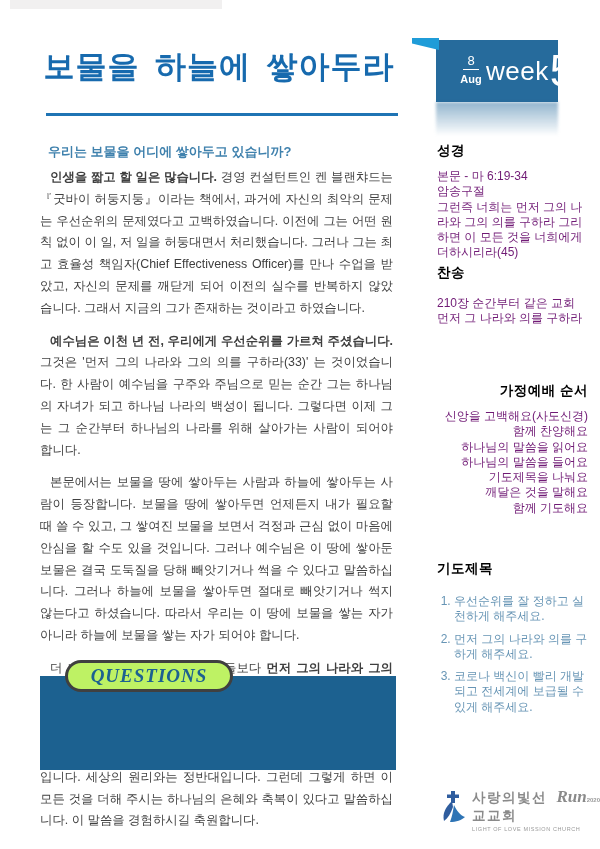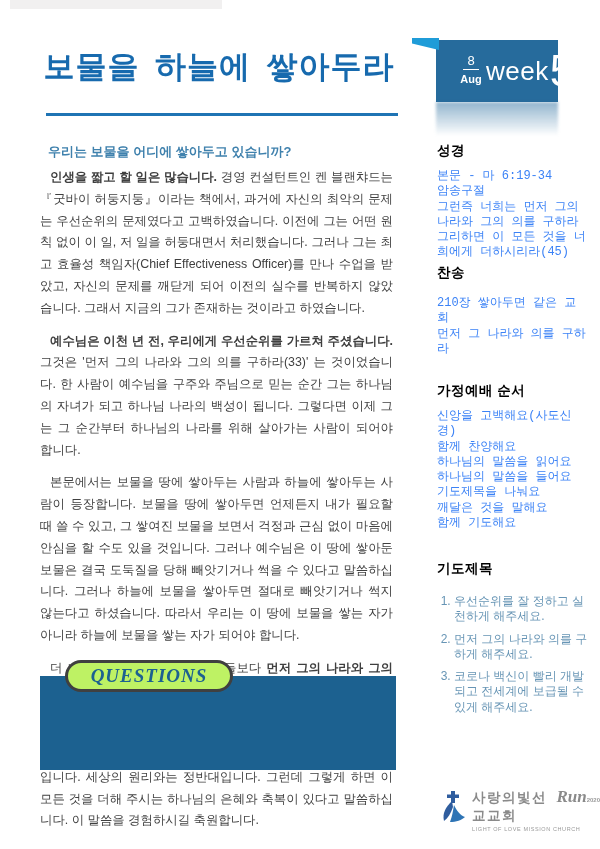--- a/index.html
+++ b/index.html
@@ -33,24 +33,24 @@
   
   .q-box{position:absolute;left:40px;top:676px;width:356px;height:94px;background:#1c6190;}
   .q-label{position:absolute;left:65px;top:660px;width:162px;height:26px;background:#bef264;
            border:3px solid #404040;border-radius:18px;display:flex;align-items:center;justify-content:center;
            font-family:"Liberation Serif","DejaVu Serif",serif;font-style:italic;font-weight:bold;
            font-size:19px;color:#1c6190;letter-spacing:1px;}
   
   .sidebar{position:absolute;left:437px;top:142px;width:151px;height:600px;}
   .side-sec{position:absolute;left:0;width:151px;}
   .side-title{font-size:13.5px;font-weight:bold;color:#000000;margin:0 0 9px;letter-spacing:.5px;}
-  .side-lines div{font-size:12px;color:#3b82f6;line-height:15.3px;font-family:Liberation Mono, monospace;}
+  .side-lines div{font-size:12px;color:#701a75;line-height:15.3px;}
   .sec-bible{top:0;}
   .sec-hymn{top:122px;}
-  .sec-family{top:240px;}
+  .sec-family{top:240px;text-align:right;}
   .sec-prayer{top:418px;}
   .sec-hymn .side-lines{margin-top:14px;}
   .side-ol{margin:16px 0 0;padding:0 0 0 17px;}
   .side-ol li{font-size:12px;color:#6795b5;line-height:15.3px;margin-bottom:7px;}
   
   .logo{position:absolute;left:440px;top:787px;display:flex;align-items:center;}
   .logo-text{margin-left:6px;}
   .logo-name-row{display:flex;align-items:baseline;}
   .logo-name{font-size:13.5px;font-weight:bold;color:#8a8a8a;letter-spacing:1.5px;}
   .logo-sub{font-size:5.5px;color:#9a9a9a;letter-spacing:.6px;margin-top:1px;}
@@ -102,21 +102,21 @@
       <div class="side-lines">
           <div>본문 - 마 6:19-34</div>
           <div>암송구절</div>
           <div>그런즉 너희는 먼저 그의 나라와 그의 의를 구하라 그리하면 이 모든 것을 너희에게 더하시리라(45)</div>
         </div>
     </div>
 
     <div class="side-sec sec-hymn">
       <h3 class="side-title">찬송</h3>
       <div class="side-lines">
-          <div>210장 쌓아두면 같은 교회</div>
+          <div>210장 순간부터 같은 교회</div>
           <div>먼저 그 나라와 의를 구하라</div>
         </div>
     </div>
 
     <div class="side-sec sec-family">
       <h3 class="side-title">가정예배 순서</h3>
       <div class="side-lines">
           <div>신앙을 고백해요(사도신경)</div>
           <div>함께 찬양해요</div>
           <div>하나님의 말씀을 읽어요</div>

